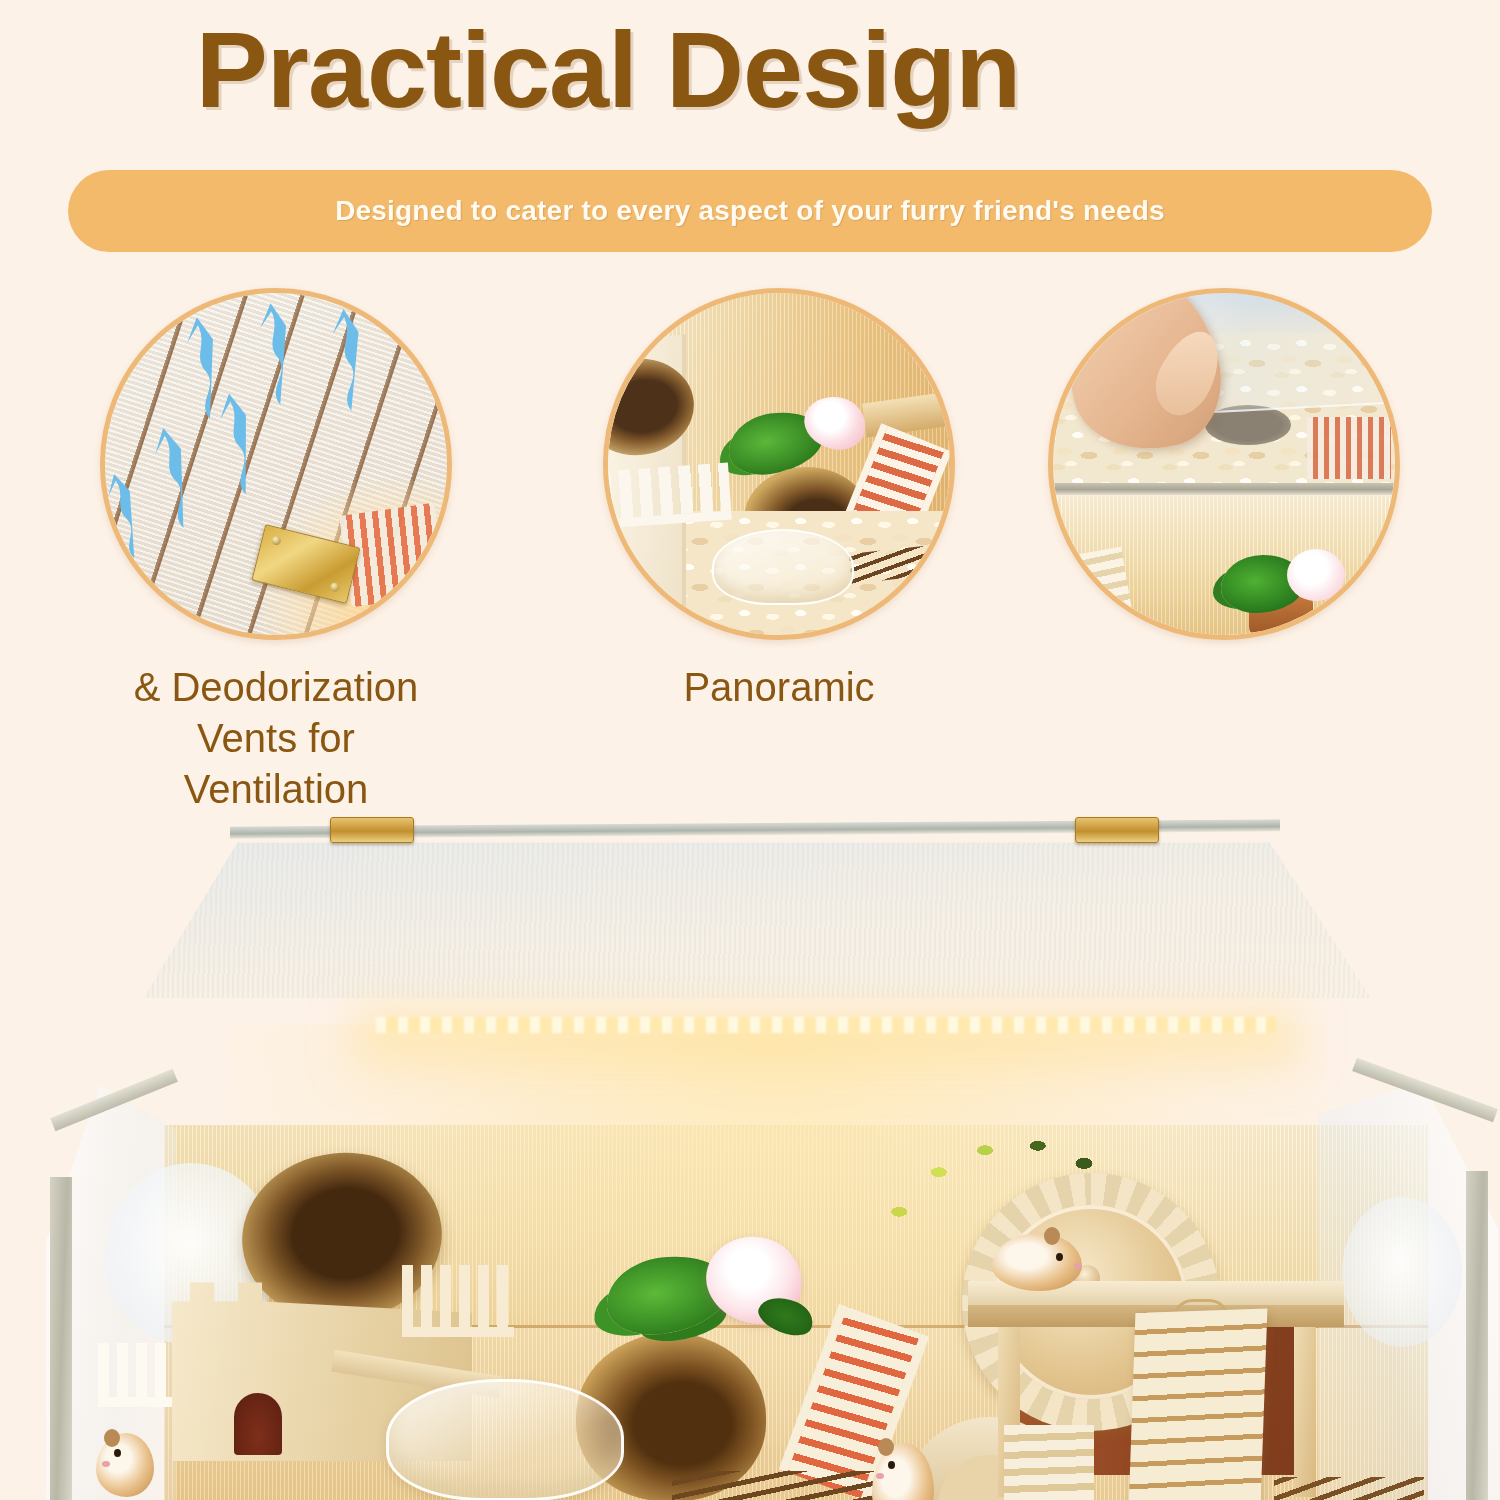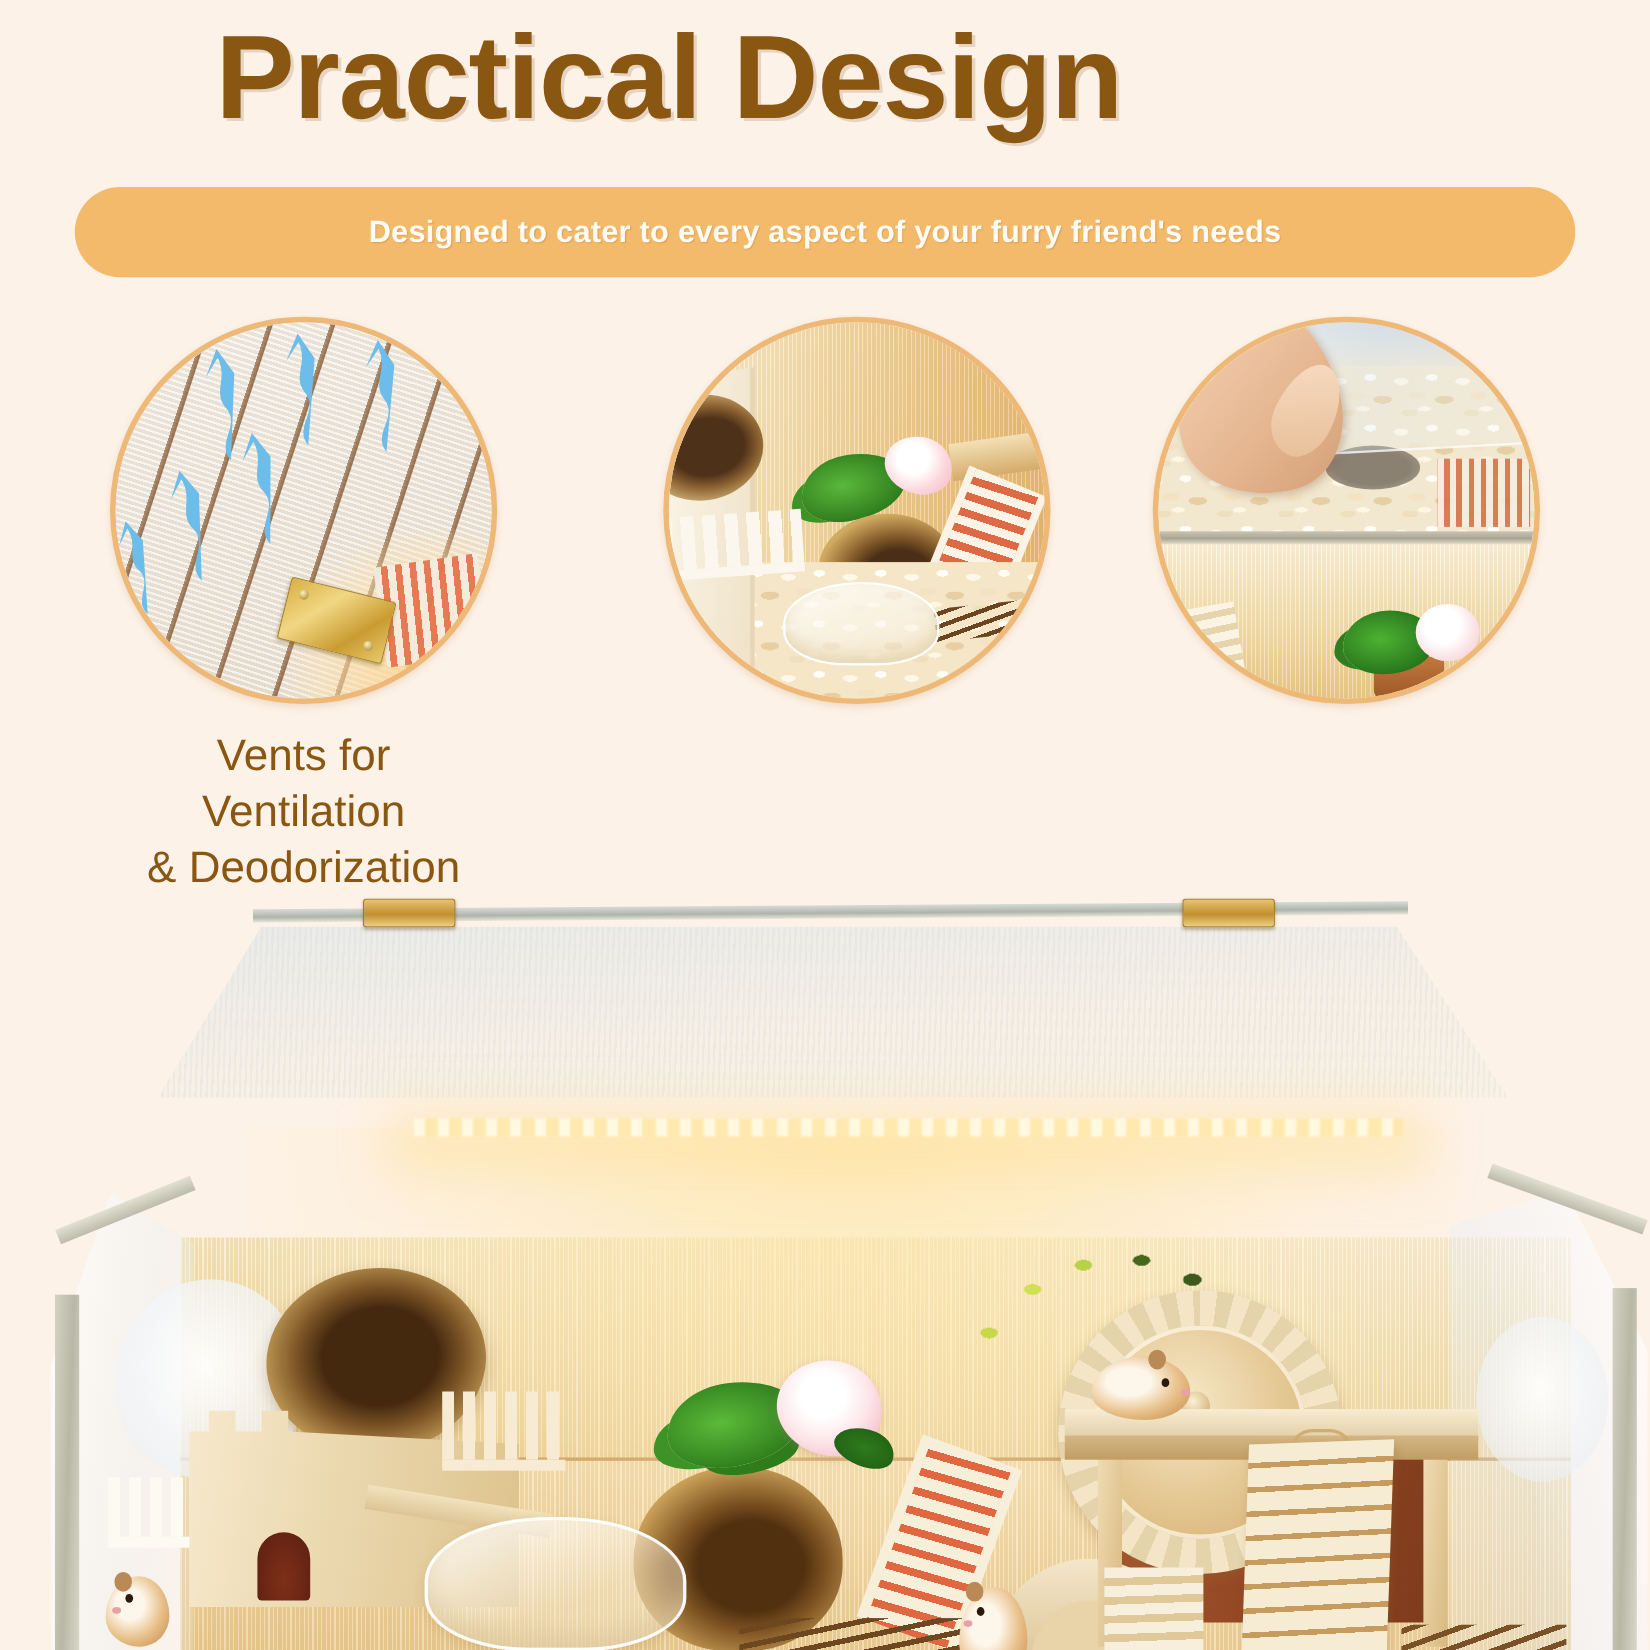--- a/index.html
+++ b/index.html
@@ -580,22 +580,22 @@
           </svg>
       </div>
       <div class="arrow" style="left:2px;top:178px;transform:rotate(-14deg);width:34px;height:92px;">
         <svg viewBox="0 0 40 108">
             <path d="M20 104 C8 86 34 74 22 56 C12 40 28 30 21 10 L8 26 L21 2 L34 26 Z" fill="#6cbde9"></path>
           </svg>
       </div>
     </div>
   </div>
   <div class="caption">
+    <div>&amp; Deodorization</div>
     <div>Vents for Ventilation</div>
-    <div>&amp; Deodorization</div>
   </div>
 </div>
 
 <div class="feature f1">
   <div class="circle">
     <div class="inner">
       <div class="c2-wall"></div>
       <div class="c2-shelf"></div>
       <div class="c2-green"></div>
       <div class="c2-flower"></div>
@@ -603,20 +603,21 @@
       <div class="c2-ladder"></div>
       <div class="c2-bedding bedding"></div>
       <div class="c2-sticks"></div>
       <div class="c2-dome"></div>
       <div class="c2-left-panel"></div>
       <div class="c2-nest"></div>
       <div class="c2-fence"></div>
     </div>
   </div>
   <div class="caption">
+    <div>Panoramic</div>
   </div>
 </div>
 
 <div class="feature f2">
   <div class="circle">
     <div class="inner">
       <div class="c3-top">
         <div class="c3-shavings bedding"></div>
         <div class="c3-hole"></div>
         <div class="c3-strip"></div>

